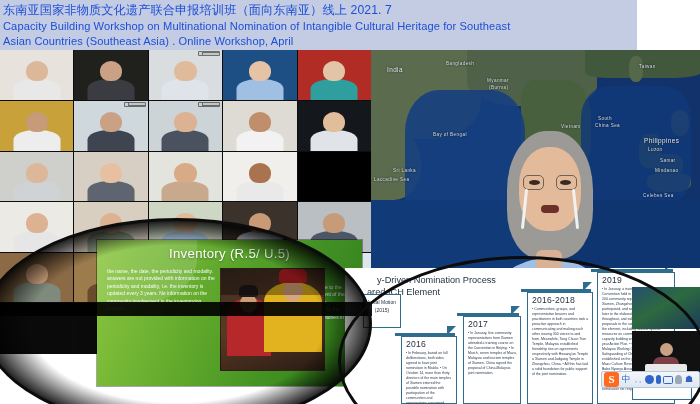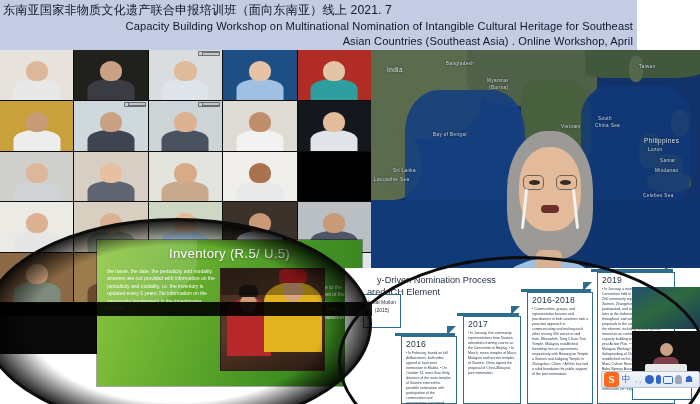--- a/index.html
+++ b/index.html
@@ -7,25 +7,25 @@
     font-family:"Liberation Sans", sans-serif; }
 
   #page { position:relative; width:700px; height:404px; background:#fff; }
 
   
   #header {
     position:absolute; left:0; top:0; width:637px; height:50px;
     background:#c3cce2; padding:2px 4px 0 3px;
   }
   #header .line {
-    color:#0f172a; font-size:11.3px; line-height:15.5px;
+    color:#1d4ed8; font-size:11.3px; line-height:15.5px;
     letter-spacing:0.1px; white-space:nowrap;
   }
   #header .line.cn { font-size:12.2px; line-height:17px; }
-  #header .line.en { font-size:11.1px; line-height:15.2px;text-align:right; }
+  #header .line.en { font-size:11.1px; line-height:15.2px; }
   #header-rest { position:absolute; left:637px; top:0; width:63px; height:50px; background:#fff; }
 
   
   #stage { position:absolute; left:0; top:50px; width:700px; height:354px; overflow:hidden; background:#0b0b0b; }
 
   
   #grid {
     position:absolute; left:0; top:0; width:371px; height:304px;
     display:grid; grid-template-columns:repeat(5,1fr); grid-template-rows:repeat(6,1fr);
     gap:1px; background:#0d0d0d;

